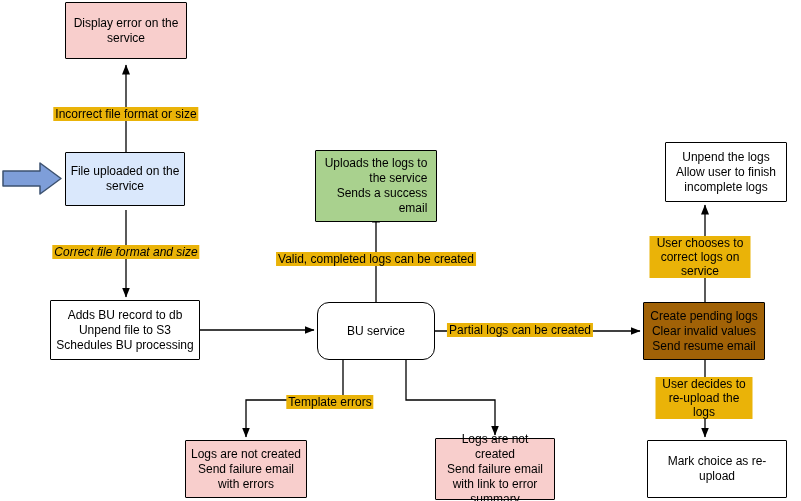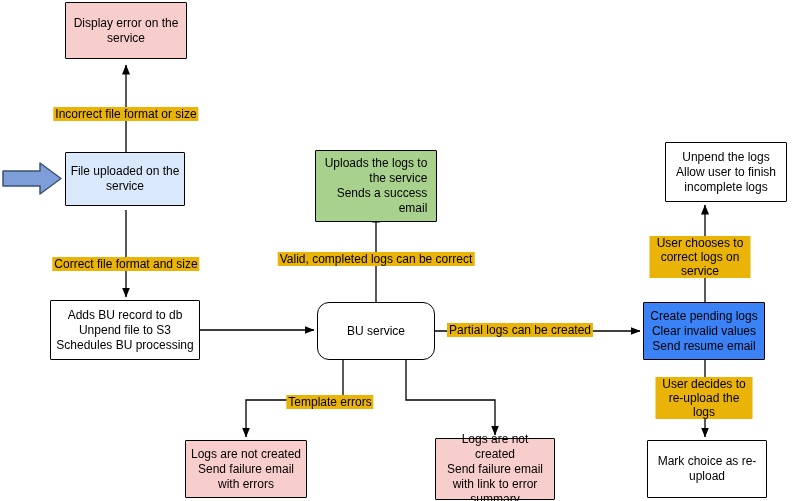--- a/index.html
+++ b/index.html
@@ -11,41 +11,41 @@
   .node{
     position:absolute;box-sizing:border-box;
     display:flex;align-items:center;justify-content:center;
     border:1.3px solid #000;border-radius:1px;
     font-size:12px;line-height:15px;text-align:center;
     white-space:pre-line;padding:2px 4px;
   }
   .node.red{background:#f8cecc;}
   .node.blue{background:#dae8fc;}
   .node.green{background:#a9d18e;}
-  .node.yellow{background:#3b82f6;}
+  .node.yellow{background:#a16207;}
   .node.white{background:#ffffff;}
   .edge-label{
     position:absolute;transform:translate(-50%,-50%);
     background:#eab308;font-size:12px;line-height:14px;
     text-align:center;white-space:pre-line;padding:0 2px;
   }
   
   #n-display-error   {left:65px; top:2px;   width:122px;height:57px;}
   #n-file-uploaded   {left:65px; top:152px; width:120px;height:54px;}
   #n-adds-bu         {left:50px; top:300px; width:150px;height:60px;}
   #n-uploads-logs    {left:315px;top:150px; width:122px;height:72px;text-align:right;}
   #n-bu-service      {left:317px;top:302px; width:118px;height:58px;border-radius:12px;text-align:center;}
   #n-create-pending  {left:643px;top:302px; width:122px;height:58px;}
   #n-unpend-logs     {left:645px;top:142px; width:122px;height:60px;margin-left:20px;}
-  #n-mark-reupload   {left:647px;top:440px; width:120px;height:58px;}
+  #n-mark-reupload   {left:647px;top:440px; width:140px;height:58px;}
   #n-fail-errors     {left:185px;top:440px; width:122px;height:58px;}
   #n-fail-summary    {left:435px;top:438px; width:120px;height:62px;}
   
   #l-incorrect {left:126px;top:114px;}
-  #l-correct   {left:126px;top:264px;}
+  #l-correct   {left:126px;top:252px;font-style:italic;}
   #l-valid     {left:376px;top:259px;}
   #l-partial   {left:520px;top:330px;}
   #l-template  {left:330px;top:402px;}
   #l-fields    {left:476px;top:400px;}
   #l-corrects  {left:700px;top:257px;}
   #l-reupload  {left:704px;top:398px;}
 </style>
 </head>
 <body>
 
@@ -94,19 +94,19 @@
   <div class="node red" id="n-fail-errors">Logs are not created
 Send failure email
 with errors</div>
   <div class="node red" id="n-fail-summary">Logs are not created
 Send failure email
 with link to error
 summary</div>
 
   <div class="edge-label" id="l-incorrect">Incorrect file format or size</div>
   <div class="edge-label" id="l-correct">Correct file format and size</div>
-  <div class="edge-label" id="l-valid">Valid, completed logs can be correct</div>
+  <div class="edge-label" id="l-valid">Valid, completed logs can be created</div>
   <div class="edge-label" id="l-partial">Partial logs can be created</div>
   <div class="edge-label" id="l-template">Template errors</div>
   <div class="edge-label" id="l-corrects">User chooses to correct logs on service</div>
   <div class="edge-label" id="l-reupload">User decides to re-upload the logs</div>
 
 </div>
 
 </body></html>

